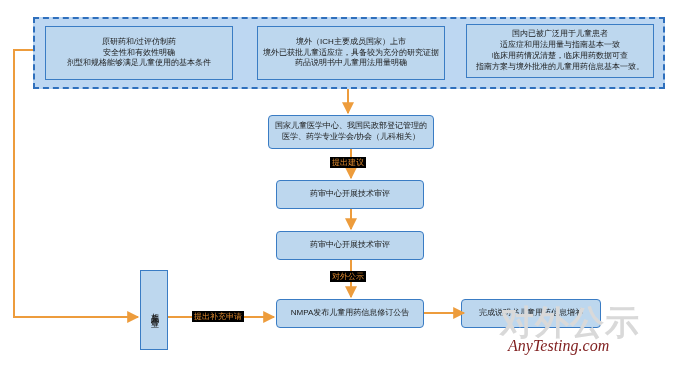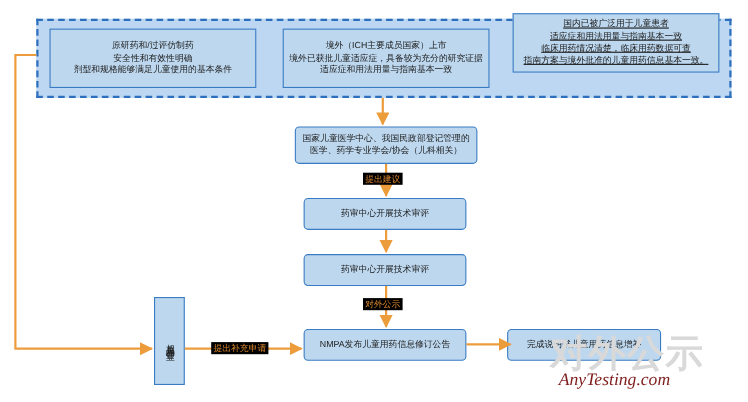--- a/index.html
+++ b/index.html
@@ -113,24 +113,24 @@
 
   <div class="node" style="left:45px; top:26px; width:188px; height:54px;justify-content:center;">
     <span class="txt">原研药和/过评仿制药
 安全性和有效性明确
 剂型和规格能够满足儿童使用的基本条件</span>
   </div>
 
   <div class="node" style="left:257px; top:26px; width:188px; height:54px;">
     <span class="txt">境外（ICH主要成员国家）上市
 境外已获批儿童适应症，具备较为充分的研究证据
-适应症和用法用量与指南基本一致</span>
+药品说明书中儿童用法用量明确</span>
   </div>
 
-  <div class="node" style="left:466px; top:12px; width:188px; height:54px;text-decoration:underline;">
+  <div class="node" style="left:466px; top:24px; width:188px; height:54px;">
     <span class="txt">国内已被广泛用于儿童患者
 适应症和用法用量与指南基本一致
 临床用药情况清楚，临床用药数据可查
 指南方案与境外批准的儿童用药信息基本一致。</span>
   </div>
 
   <div class="node rounded" style="left:268px; top:115px; width:166px; height:34px;">
     <span class="txt">国家儿童医学中心、我国民政部登记管理的
 医学、药学专业学会/协会（儿科相关）</span>
   </div>

